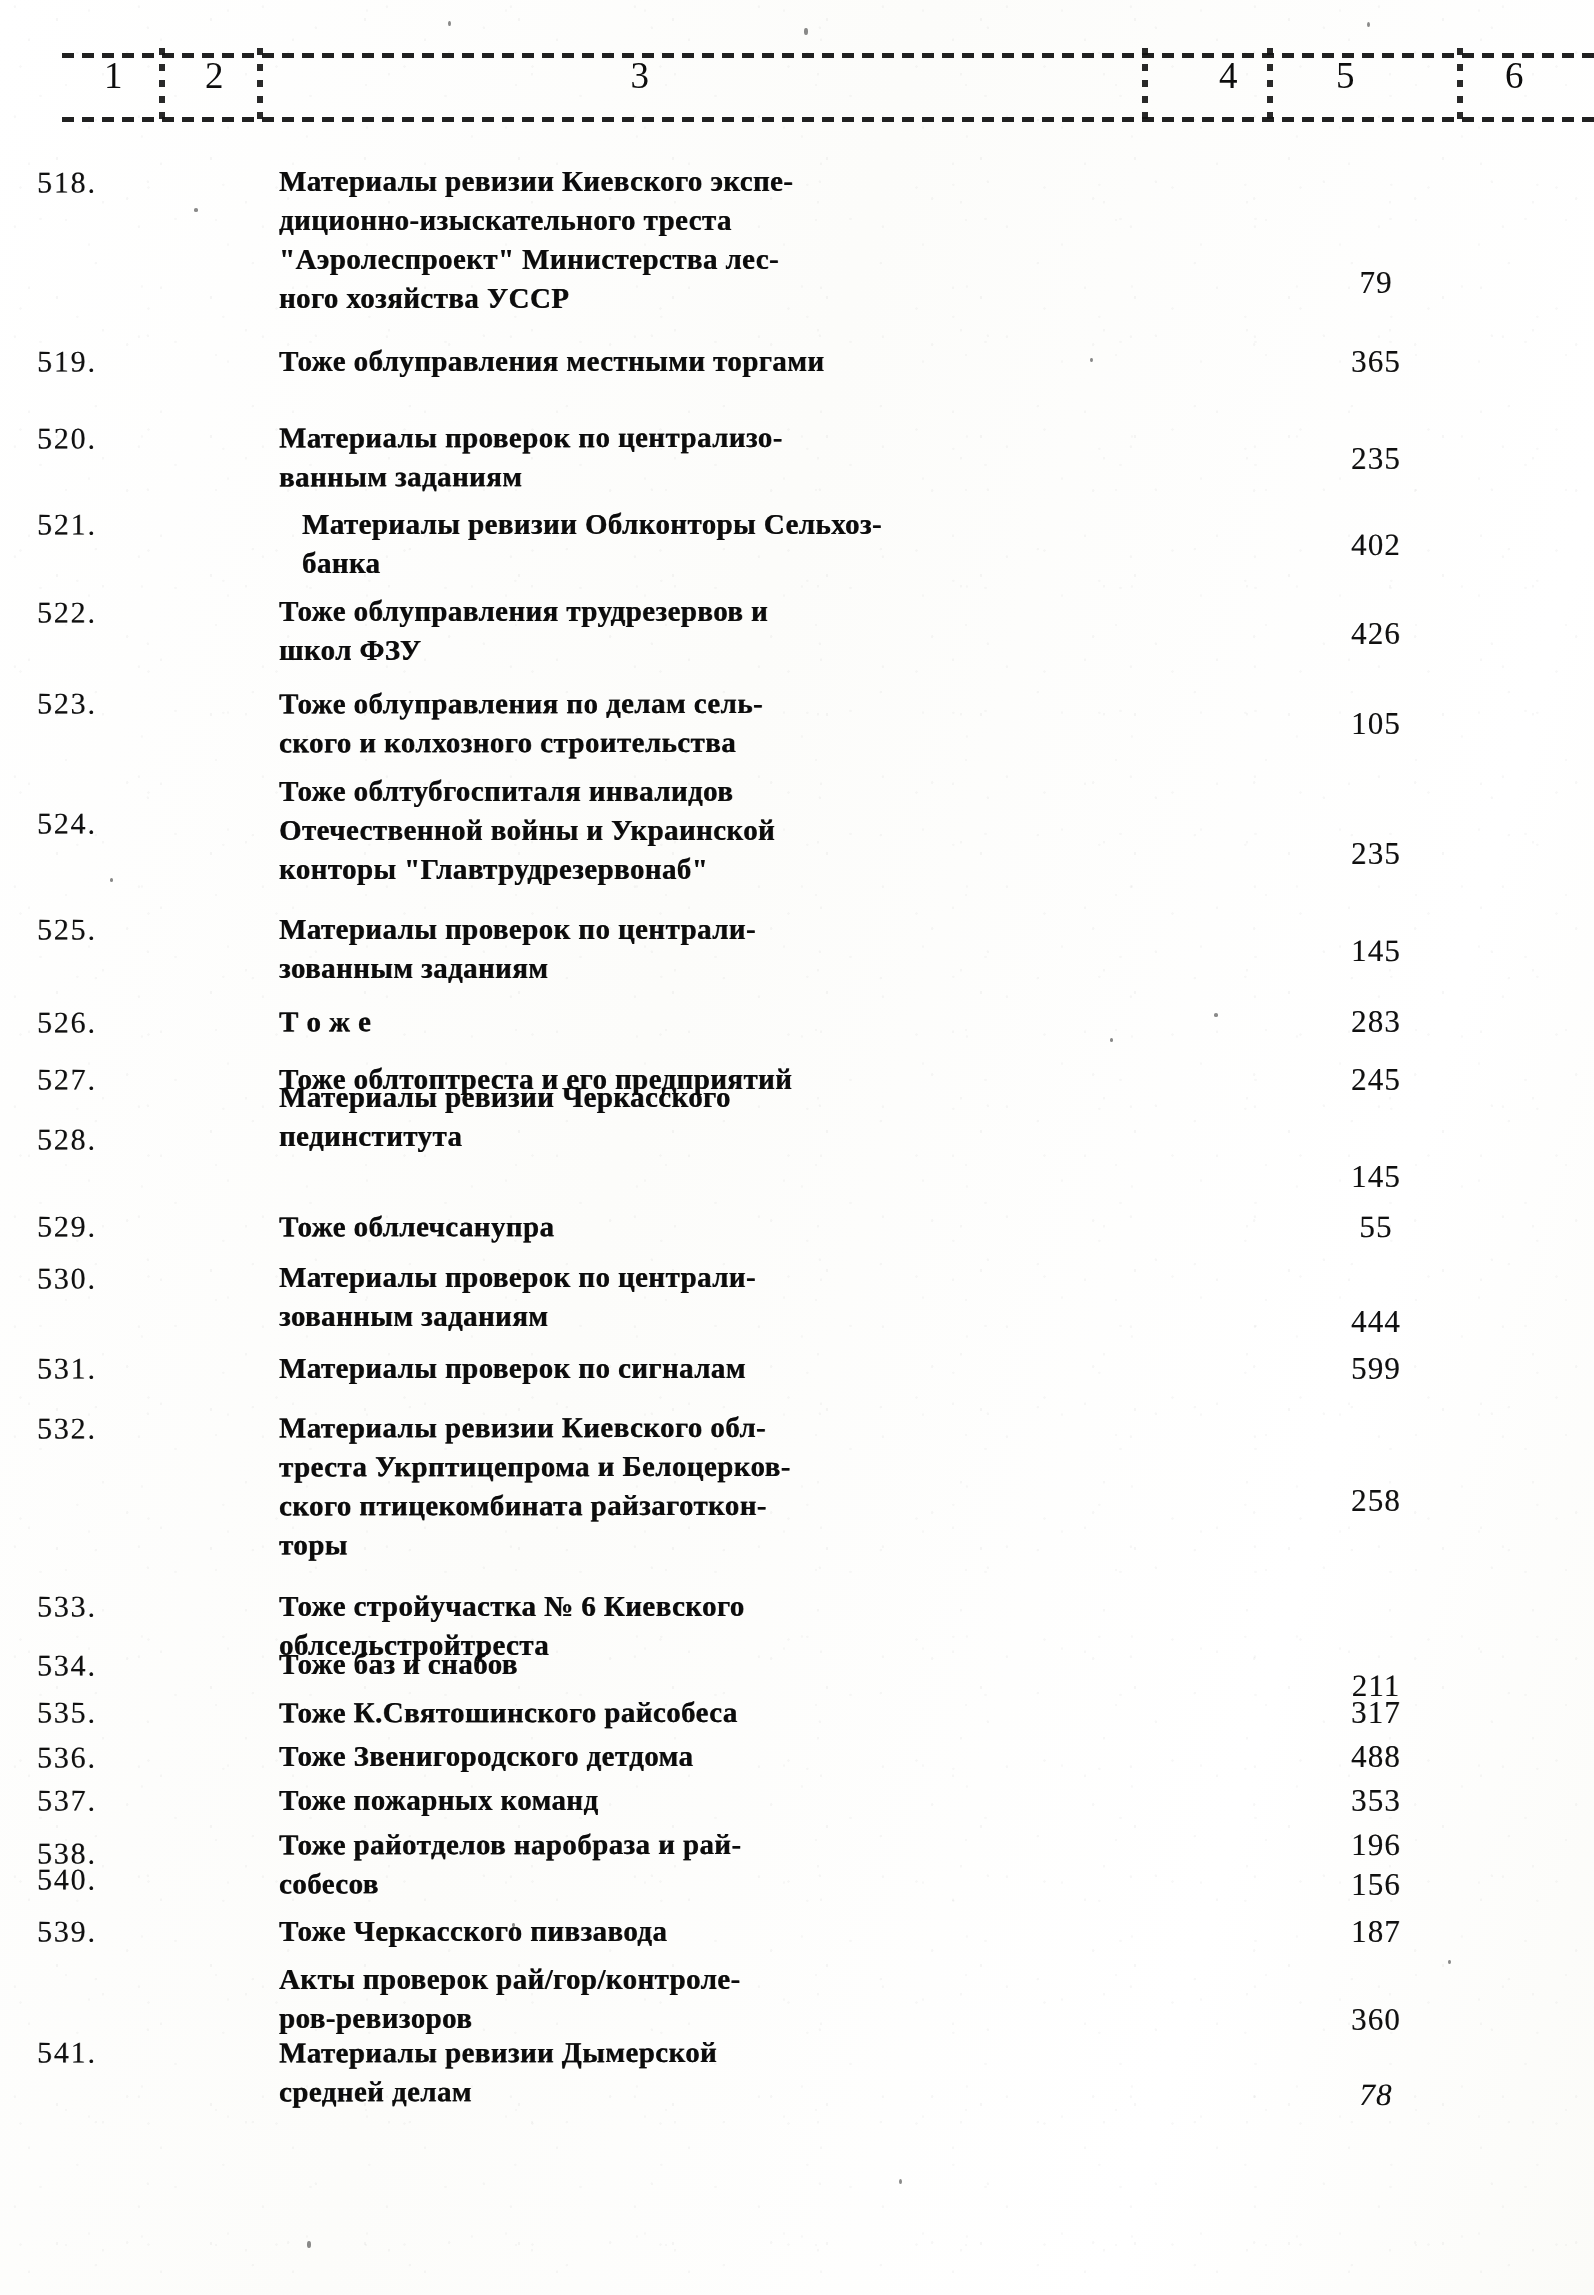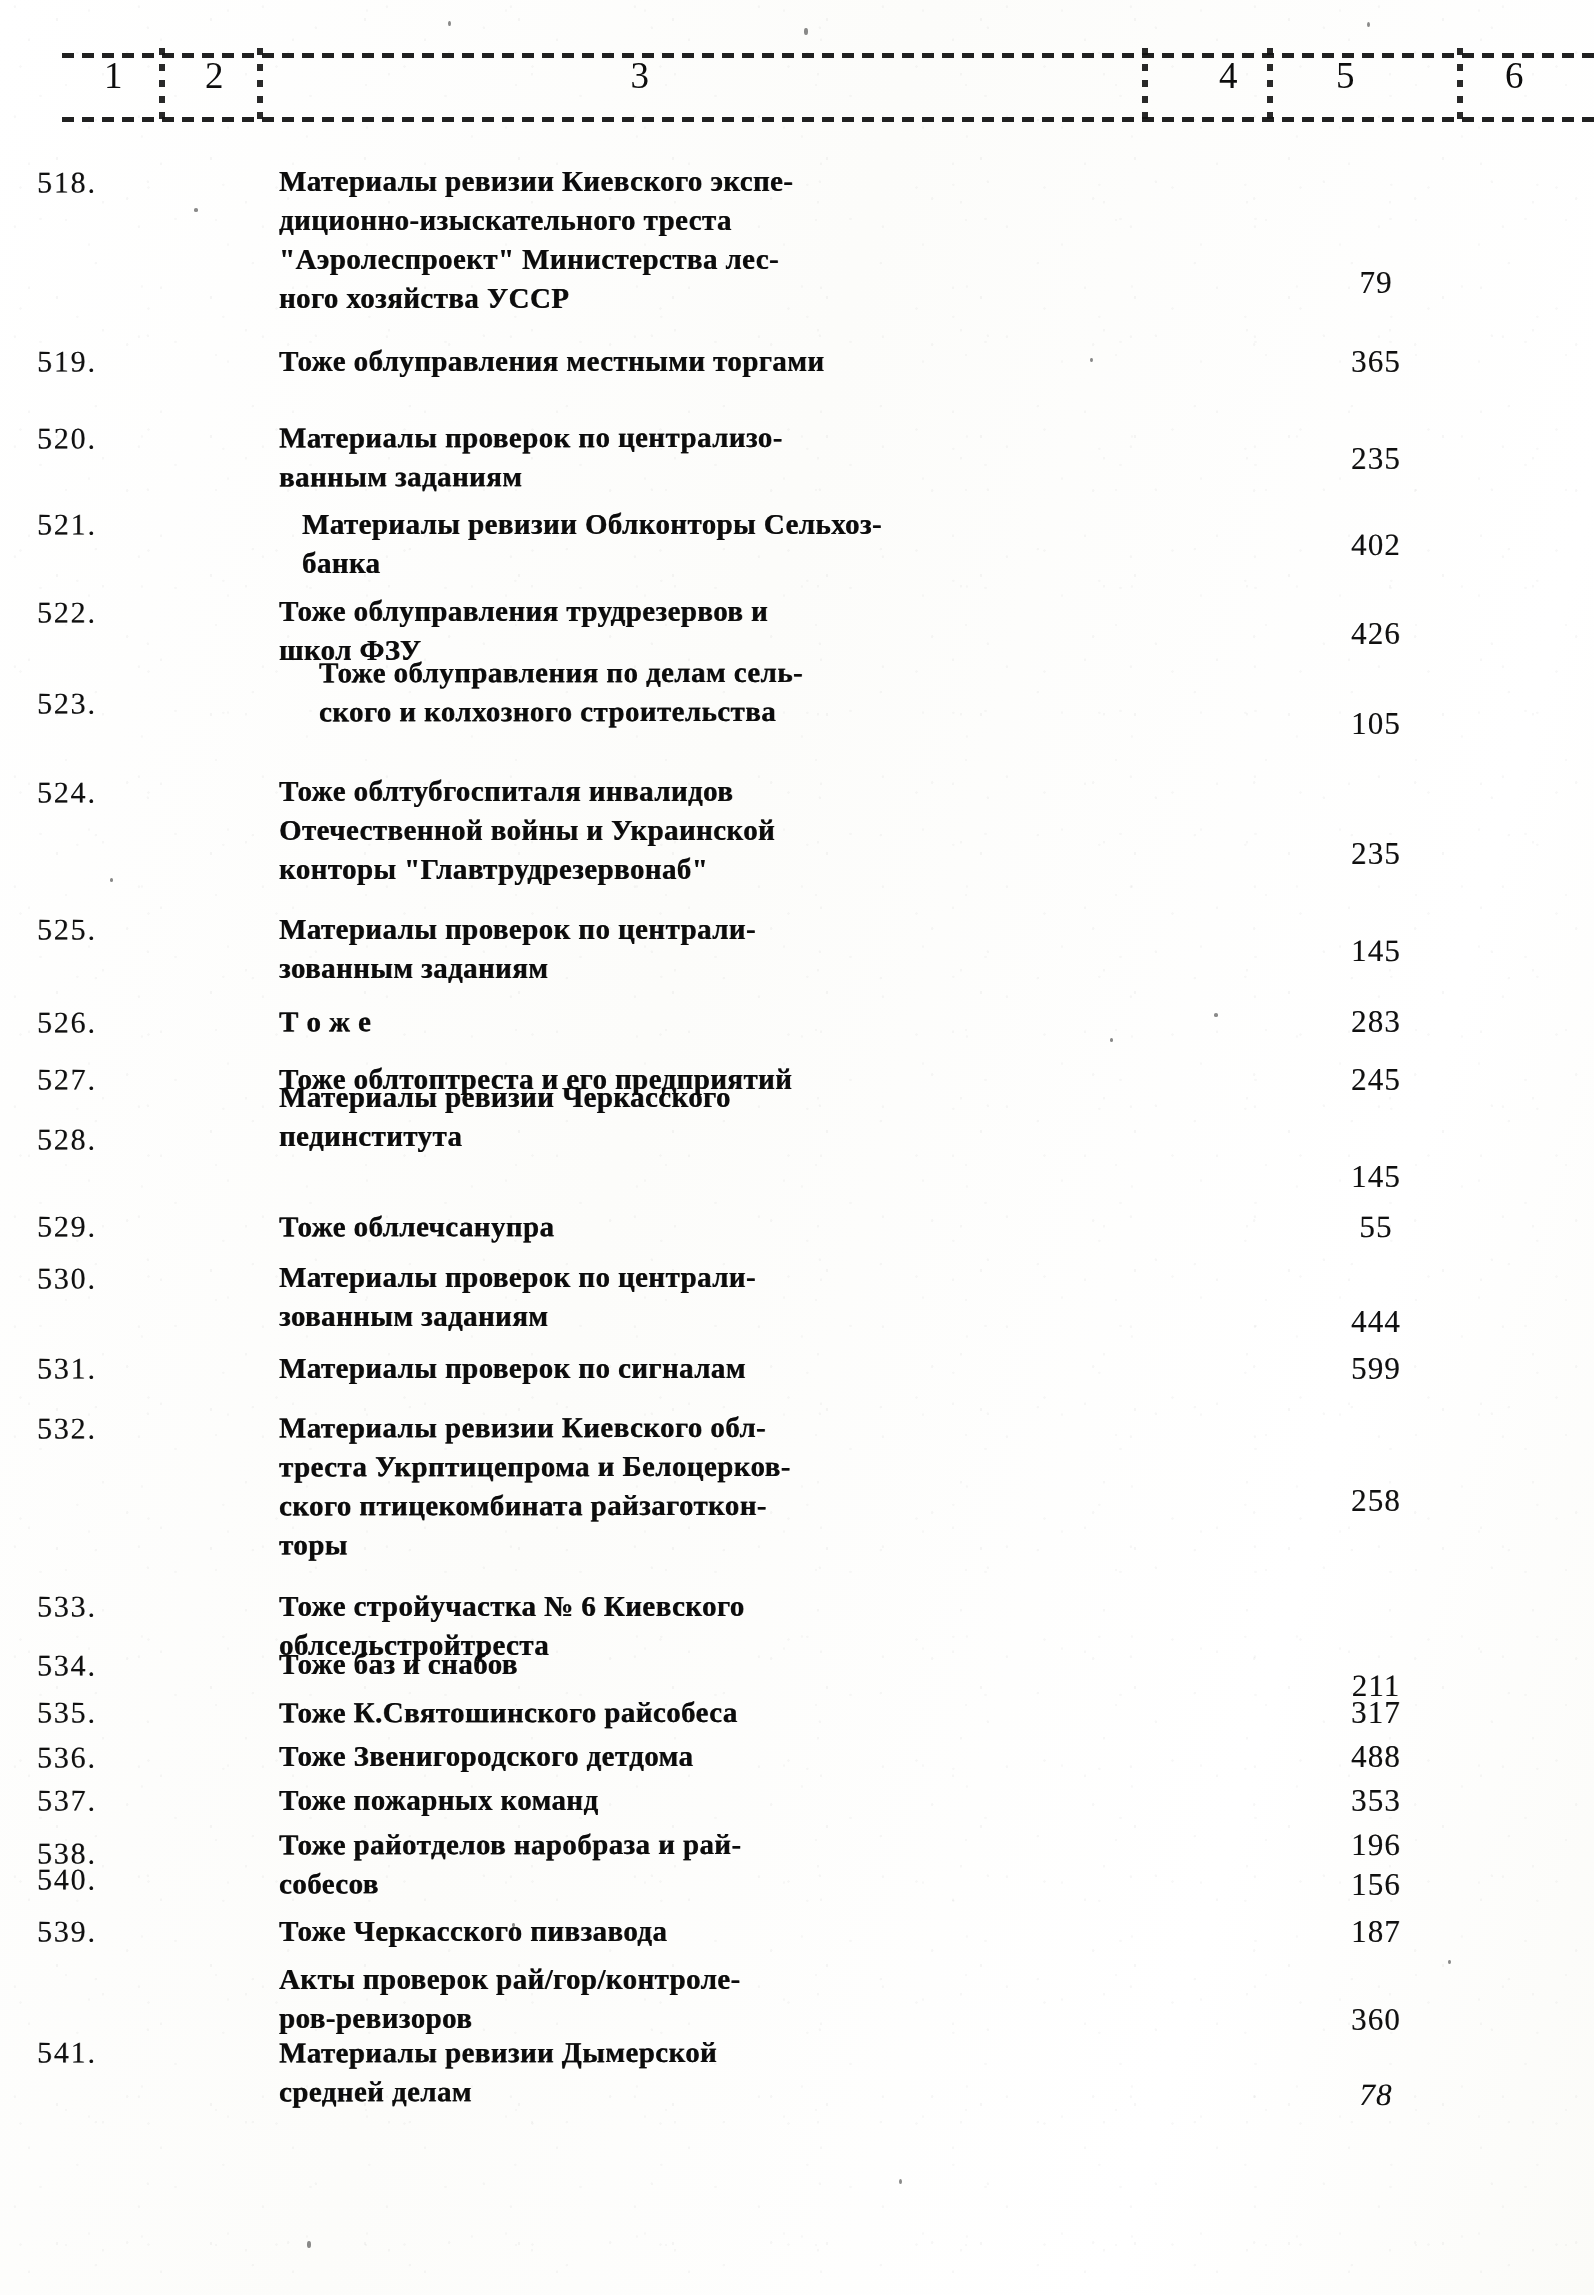--- a/index.html
+++ b/index.html
@@ -214,26 +214,26 @@
         <div class="row-count" style="top: 525px;">402</div>
       </div>
       <div class="row" style="top: 0px;">
         <div class="row-num" style="top: 592px;">522.</div>
         <div class="row-title" style="top: 592px;">Тоже облуправления трудрезервов и
 школ ФЗУ</div>
         <div class="row-count" style="top: 614px;">426</div>
       </div>
       <div class="row" style="top: 0px;">
         <div class="row-num" style="top: 684px;">523.</div>
-        <div class="row-title" style="top: 653px; margin-left: 40px;">Тоже облуправления по делам сель-
+        <div class="row-title" style="top: 684px;">Тоже облуправления по делам сель-
 ского и колхозного строительства</div>
         <div class="row-count" style="top: 704px;">105</div>
       </div>
       <div class="row" style="top: 0px;">
-        <div class="row-num" style="top: 772px;">524.</div>
+        <div class="row-num" style="top: 803px;">524.</div>
         <div class="row-title" style="top: 772px;">Тоже облтубгоспиталя инвалидов
 Отечественной войны и Украинской
 конторы "Главтрудрезервонаб"</div>
         <div class="row-count" style="top: 834px;">235</div>
       </div>
       <div class="row" style="top: 0px;">
         <div class="row-num" style="top: 910px;">525.</div>
         <div class="row-title" style="top: 910px;">Материалы проверок по централи-
 зованным заданиям</div>
         <div class="row-count" style="top: 931px;">145</div>

